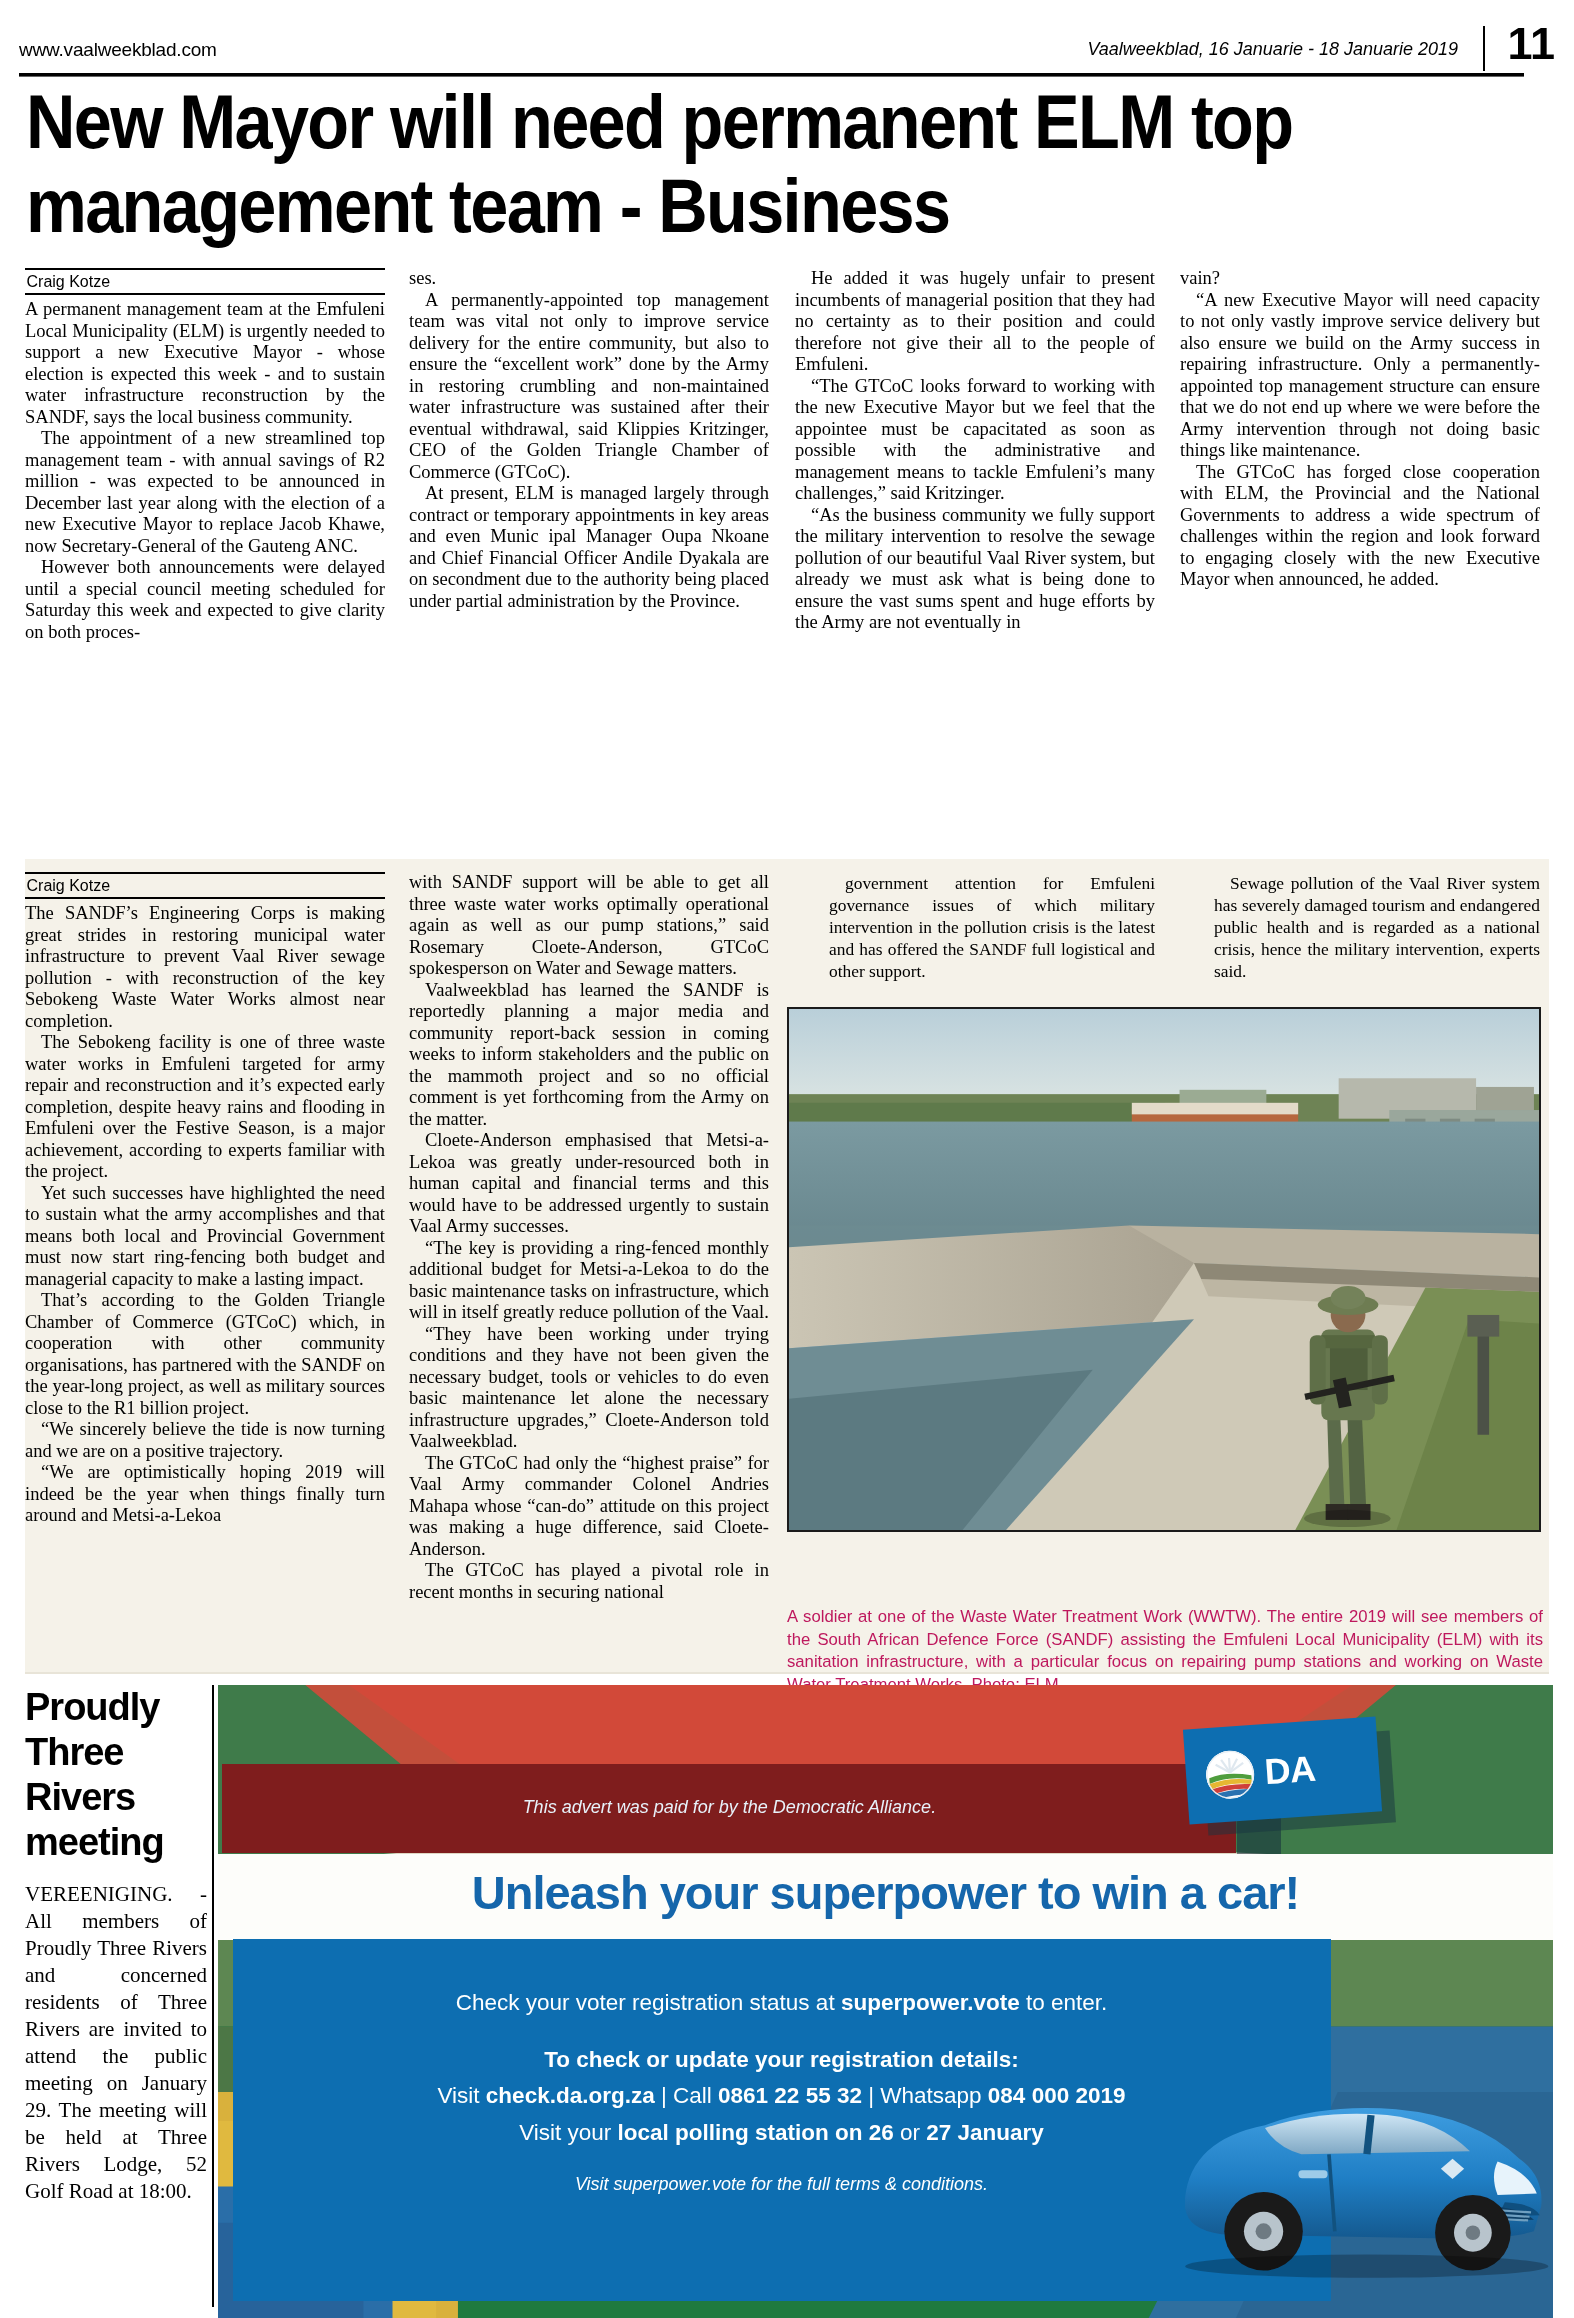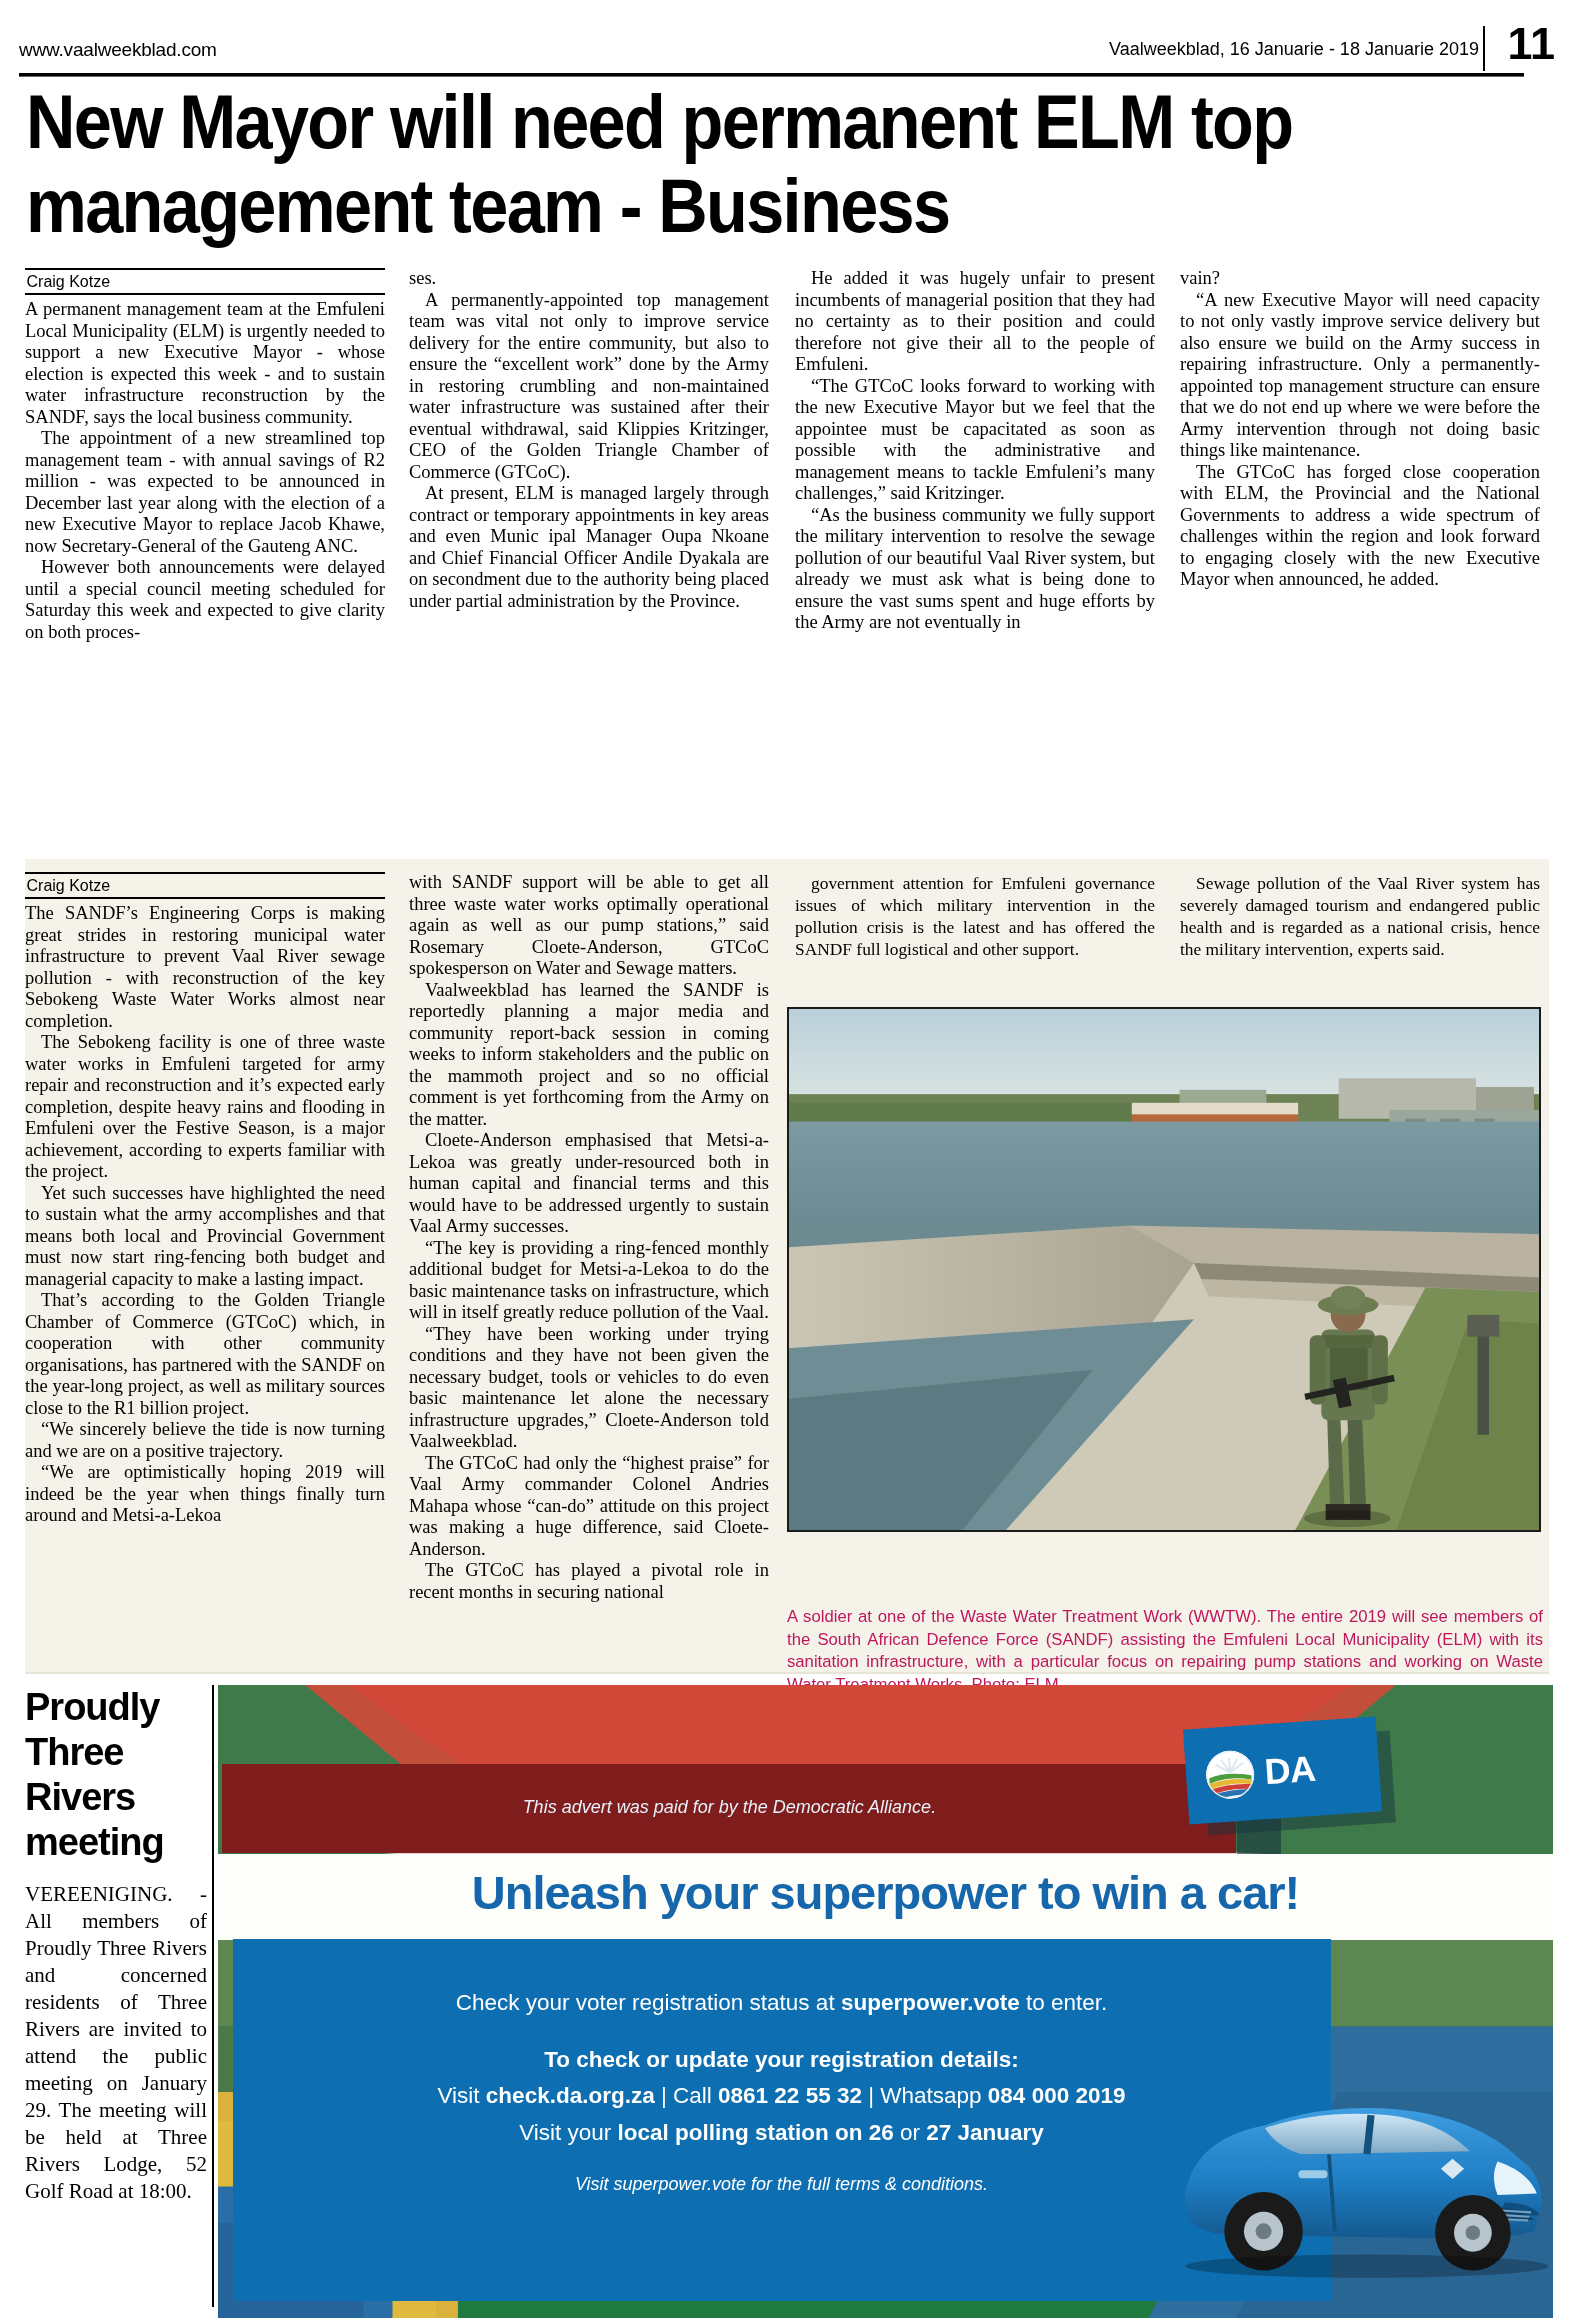--- a/index.html
+++ b/index.html
@@ -22,23 +22,23 @@
     font-family: "Liberation Sans", sans-serif;
     font-size: 19px; letter-spacing: -0.2px; color: #000;
   }
   .mh-section {
     position: absolute; left: 0; right: 0; top: 5.8px;
     text-align: center;
     font-family: "Liberation Sans", sans-serif;
     font-weight: 400; font-size: 30.5px; color: #000;
   }
   .mh-date {
-    position: absolute; right: 76px; top: 19px;
-    font-family: "Liberation Sans", sans-serif;
-    font-size: 18px; color: #000; white-space: nowrap;
+    position: absolute; right: 97px; top: 19px;
+    font-family: "Liberation Sans", sans-serif;
+    font-size: 18px; color: #000; white-space: nowrap; font-style: italic;
   }
   .mh-divider {
     position: absolute; right: 70px; top: 5.8px; width: 2.2px; height: 45px; background: #000;
   }
   .mh-pagenum {
     position: absolute; right: 0; top: 0;
     font-family: "Liberation Sans", sans-serif;
     font-weight: 700; font-size: 45px; line-height: 48px; color: #000;
   }
   .mh-rule {
@@ -98,21 +98,21 @@
     position: absolute; left: 25px; top: 859px; width: 1524px; height: 813px;
     background: #f5f2e9;
   }
   .a2 { position: absolute; left: 25px; top: 872px; width: 1524px; }
   .a2 .col { position: absolute; top: 0; width: 360px; }
 
   .a2 .body p { font-size: 18.5px; line-height: 21.5px; }
 
   .a2 .col.c3 .body p,
   .a2 .col.c4 .body p {
-    font-size: 17.4px; line-height: 22px;
+    font-size: 17.4px; line-height: 22px; margin-left: 34px;
   }
 
   
   .photo {
     position: absolute; left: 787px; top: 1007px; width: 754px; height: 525px;
     border: 2.2px solid #1b1b1b;
     overflow: hidden; background: #9ab6c4;
   }
   .photo svg { display: block; width: 100%; height: 100%; }
   .photo-caption {

